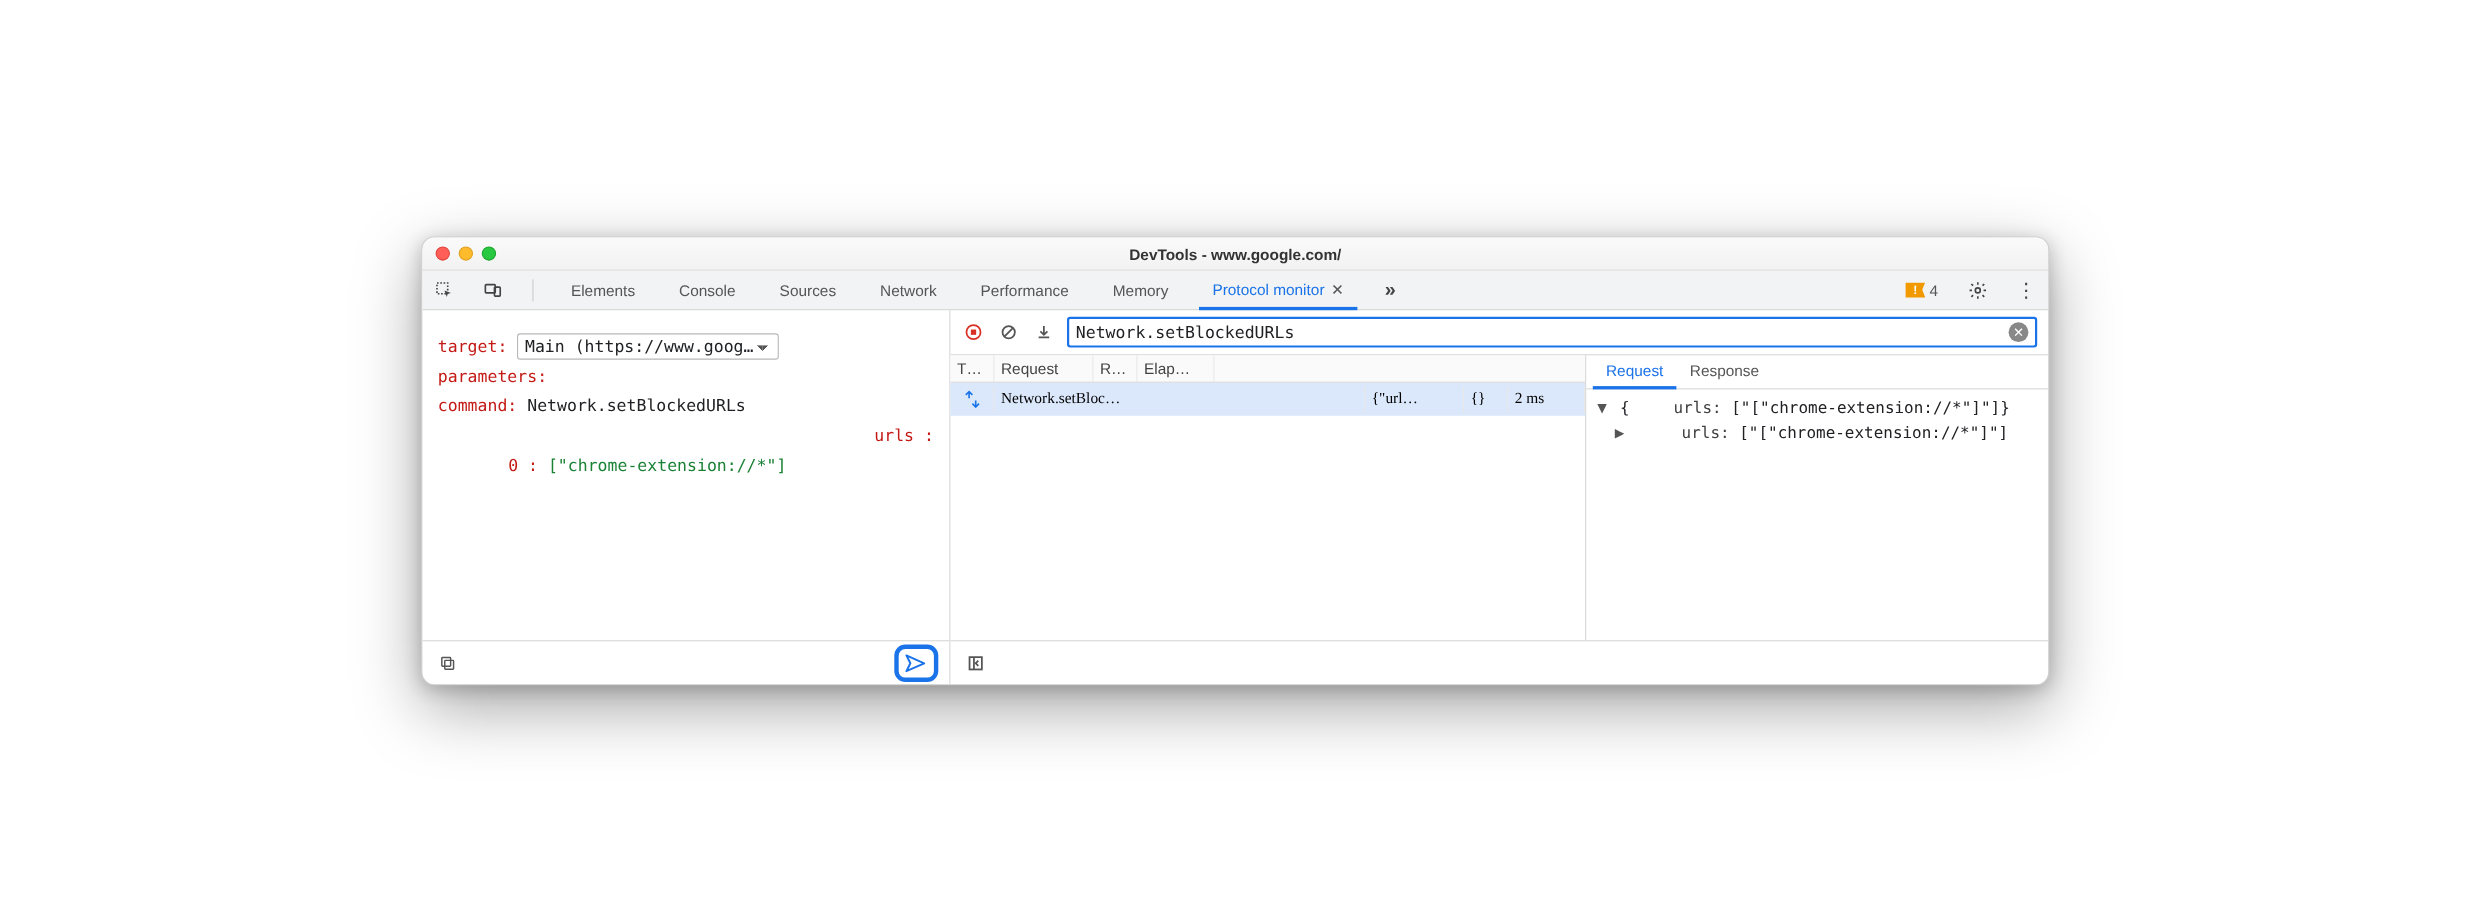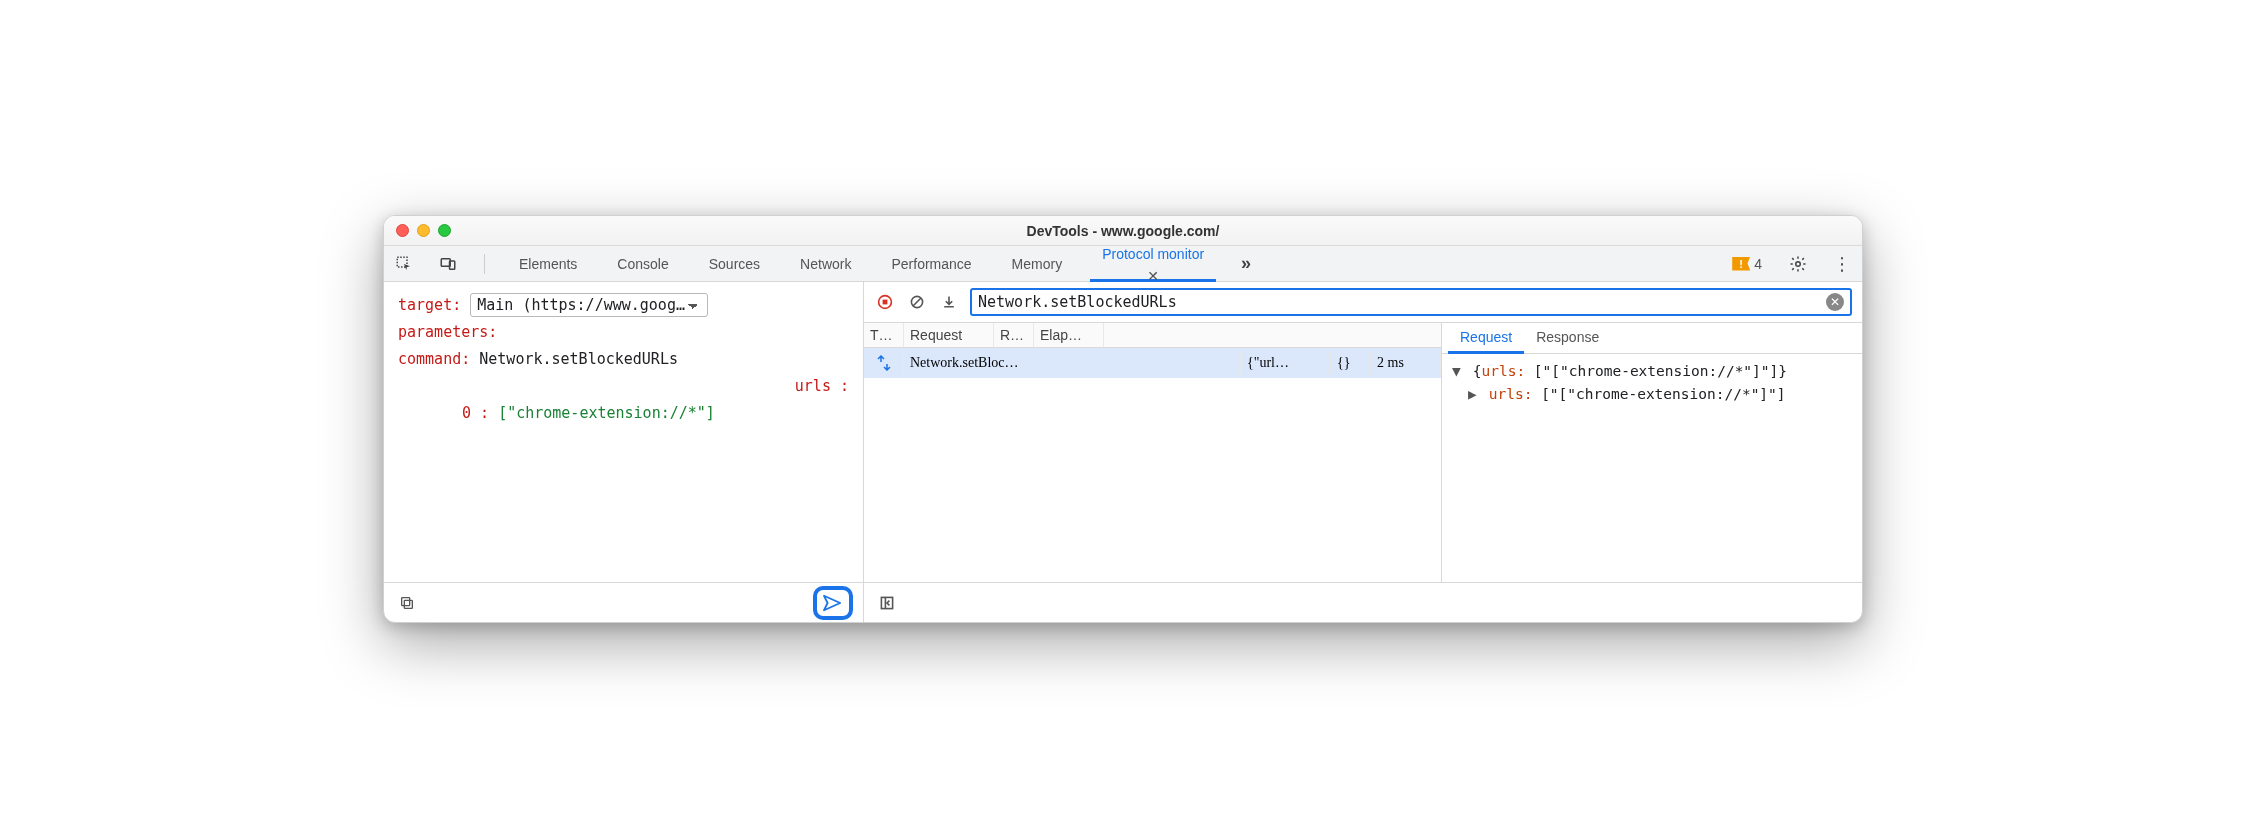--- a/index.html
+++ b/index.html
@@ -48,40 +48,40 @@
   width: 28px; height: 28px; display:flex; align-items:center; justify-content:center;
   border-radius:4px; color:#444; cursor:pointer;
 }
 .tabbar .divider { width:1px; height:20px; background:#ccc; margin:0 6px; }
 .tab {
   padding: 0 12px; height:36px; display:flex; align-items:center; gap:6px;
   color:#555; cursor:pointer; font-size:14px;
 }
 .tab.active {
   color:#1a73e8; border-bottom: 3px solid #1a73e8;
-  height:36px; margin-bottom:-1px; font-weight:500;flex-direction:column;
+  height:36px; margin-bottom:-1px; font-weight:500;
 }
 .close-x { font-size:14px; color:#555; cursor:pointer; }
 .spacer { flex:1; }
 .issues-badge {
   display:flex; align-items:center; gap:4px; color:#555; font-size:14px;
   padding:0 6px;
 }
 .issues-badge .flag {
   width:18px; height:14px; background:#f29900; display:flex; align-items:center; justify-content:center; color:#fff; font-size:11px; font-weight:bold;
   clip-path: polygon(0 0, 100% 0, 85% 50%, 100% 100%, 0 100%);
 }
 .main {
   display:flex; height: 340px;
 }
 .left-panel {
   width: 480px; border-right:1px solid #d8d8d8; display:flex; flex-direction:column;
 }
 .editor {
-  flex:1; padding:10px 14px; font-family: ui-monospace, "SF Mono", Menlo, Consolas, monospace;
+  flex:1; padding:20px 14px; font-family: ui-monospace, "SF Mono", Menlo, Consolas, monospace;
   font-size:15px; line-height:1.8; color:#202124;
 }
 .editor .key { color:#c41a16; }
 .editor .val-mono { color:#202124; }
 .editor .val-green { color:#1a8235; }
 .editor select {
   font-family: ui-monospace, "SF Mono", Menlo, Consolas, monospace;
   font-size:15px; background:#fff; border:1px solid #b8b8b8; border-radius:3px;
   padding:2px 22px 2px 6px; appearance:none; color:#202124;
   background-image: linear-gradient(45deg, transparent 50%, #555 50%), linear-gradient(135deg, #555 50%, transparent 50%);
@@ -144,21 +144,21 @@
   padding:6px 12px; color:#555; cursor:pointer; font-size:14px;
 }
 .detail-tab.active {
   color:#1a73e8; border-bottom:3px solid #1a73e8; margin-bottom:-1px;
 }
 .detail-body {
   flex:1; padding:6px 10px; font-family: ui-monospace, "SF Mono", Menlo, Consolas, monospace;
   font-size:14.5px; line-height:1.6; color:#202124;
 }
 .detail-body .tri { color:#555; display:inline-block; width:12px; }
-.detail-body .pkey { color:#c2410c; }
+.detail-body .pkey { color:#404040;margin-left:40px; }
 .detail-body .pval { color:#202124; }
 .right-footer {
   border-top:1px solid #d8d8d8; height:40px; display:flex; align-items:center; padding:0 10px;
 }
 .footer-btn { width:26px; height:26px; display:flex; align-items:center; justify-content:center; color:#555; cursor:pointer; }
 svg.ico { width:18px; height:18px; }
 svg.ico16 { width:16px; height:16px; }
 </style>
 </head>
 <body>

